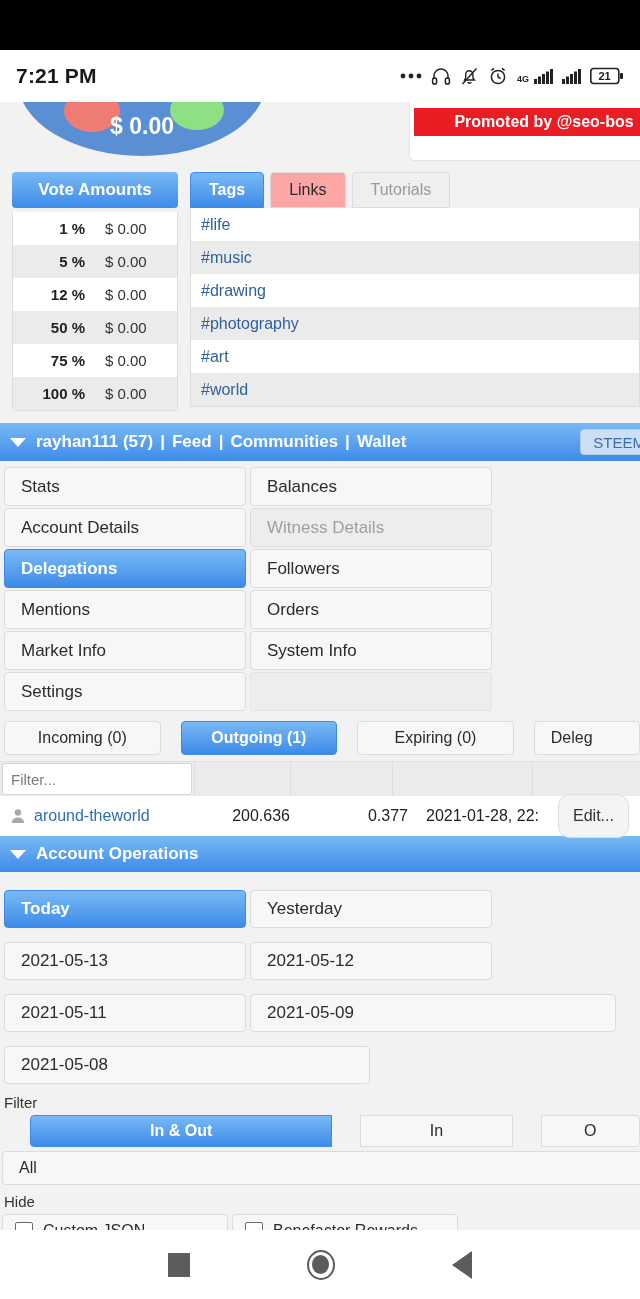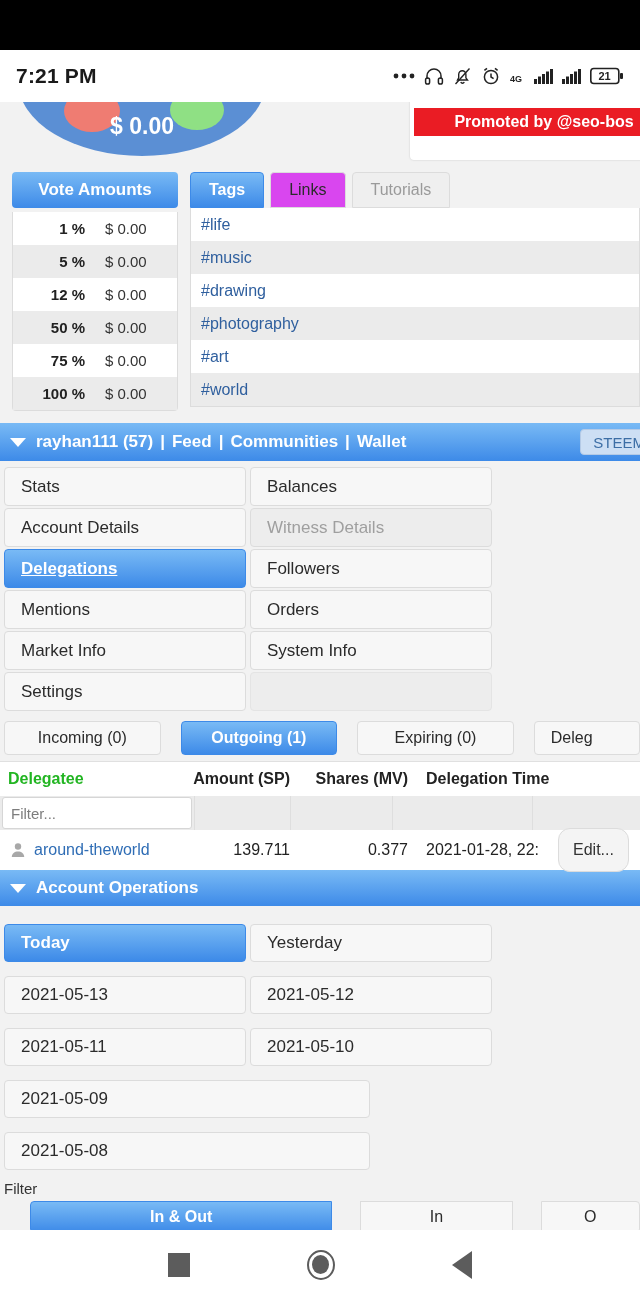--- a/index.html
+++ b/index.html
@@ -77,21 +77,21 @@
     border-radius: 0 0 4px 4px; margin-top: 4px; }
   .vote-row { display:flex; height: 33px; align-items:center; font-size:15px; }
   .vote-row.alt { background:#ebebeb; }
   .vote-pct { width: 82px; text-align:right; padding-right:10px; font-weight:700; color:#222; }
   .vote-amt { flex:1; padding-left:10px; color:#333; }
 
   .tags-panel { flex:1; position:relative; overflow:hidden; }
   .tabs-row { display:flex; gap: 6px; }
   .tab {
     height: 36px; display:flex; align-items:center; padding: 0 18px;
-    font-size:16px; background:#d946ef; border:1px solid #dcdcdc; border-radius: 4px 4px 0 0;
+    font-size:16px; background:#fca5a5; border:1px solid #dcdcdc; border-radius: 4px 4px 0 0;
     color:#2b2b2b; white-space: nowrap;
   }
   .tab.active {
     background: linear-gradient(to bottom, #79baf5 0%, #3d8ae8 100%);
     color:#fff; font-weight:700; border-color:#3d8ae8;
   }
   .tab.disabled { color:#9a9a9a; background:#efefef; }
   .tag-list { border:1px solid #dcdcdc; border-top:none; background:#fff; }
   .tag-item { height: 33px; display:flex; align-items:center; padding-left:10px;
     font-size:16px; color:#2f5f9e; }
@@ -115,21 +115,21 @@
 
   
   .btn-grid { display:flex; flex-wrap:wrap; padding: 6px 0 0 4px; }
   .gbtn {
     width: 242px; height: 39px; margin: 0 4px 2px 0;
     background:#f7f7f7; border:1px solid #dcdcdc; border-radius:4px;
     display:flex; align-items:center; padding-left:16px; font-size:17px; color:#2b2b2b;
   }
   .gbtn.active {
     background: linear-gradient(to bottom, #79baf5 0%, #3d8ae8 100%);
-    color:#fff; font-weight:700; border-color:#3d8ae8;text-decoration:underline;
+    color:#fff; font-weight:700; border-color:#3d8ae8;
   }
   .gbtn.disabled { color:#9f9f9f; background:#ededed; }
   .gbtn.empty { background:#ededed; border-color:#e4e4e4; }
 
   
   .deleg-tabs { display:flex; gap: 20px; padding: 8px 0 0 4px; }
   .dtab {
     height: 34px; display:flex; align-items:center; justify-content:center;
     background:#f7f7f7; border:1px solid #dcdcdc; border-radius:4px;
     font-size:16px; color:#2b2b2b; padding: 0 16px; white-space:nowrap;
@@ -274,21 +274,21 @@
           </svg>
       </span>
       <span>
         <svg width="20" height="20" viewBox="0 0 20 20">
             <circle cx="10" cy="11" r="6.6" fill="none" stroke="#222" stroke-width="1.5"></circle>
             <path d="M10 7.4V11l2.6 1.6" fill="none" stroke="#222" stroke-width="1.5"></path>
             <path d="M3.4 4.4 6 2.3" stroke="#222" stroke-width="1.5"></path>
             <path d="M16.6 4.4 14 2.3" stroke="#222" stroke-width="1.5"></path>
           </svg>
       </span>
-      <span style="display:flex;align-items:flex-end;gap:12px;">
+      <span style="display:flex;align-items:flex-end;gap:5px;">
         <span class="sig-4g">4G</span>
         <svg width="19" height="15" viewBox="0 0 19 15">
             <rect x="0" y="10" width="3" height="5" fill="#222"></rect>
             <rect x="4" y="7.5" width="3" height="7.5" fill="#222"></rect>
             <rect x="8" y="5" width="3" height="10" fill="#222"></rect>
             <rect x="12" y="2.5" width="3" height="12.5" fill="#222"></rect>
             <rect x="16" y="0" width="3" height="15" fill="#222"></rect>
           </svg>
       </span>
       <span>
@@ -412,62 +412,55 @@
     </div>
 
     <div class="deleg-tabs">
       <div class="dtab w1">Incoming (0)</div>
       <div class="dtab w2 active">Outgoing (1)</div>
       <div class="dtab w3">Expiring (0)</div>
       <div class="dtab w4">Deleg</div>
     </div>
 
     <div class="dtable">
-      <div class="dthead">
-        <div class="dth c1">Delegatee</div>
-        <div class="dth c2">Amount (SP)</div>
-        <div class="dth c3">Shares (MV)</div>
-        <div class="dth c4">Delegation Time</div>
-      </div>
       <div class="dfilter-row">
         <div class="filter-input">Filter...</div>
         <div class="dfill a"></div>
         <div class="dfill b"></div>
         <div class="dfill c"></div>
         <div class="dfill d"></div>
       </div>
       <div class="dbody-row">
         <div class="dcell c1">
           <span>
             <svg class="person-icon" viewBox="0 0 16 16">
                 <circle cx="8" cy="4.5" r="3.2" fill="#a8a8a8"></circle>
                 <path d="M1.8 15c0-3.6 2.8-5.6 6.2-5.6s6.2 2 6.2 5.6z" fill="#a8a8a8"></path>
               </svg>
           </span>
           <span>around-theworld</span>
         </div>
-        <div class="dcell c2">139.711</div>
+        <div class="dcell c2">200.636</div>
         <div class="dcell c3">0.377</div>
         <div class="dcell c4">2021-01-28, 22:</div>
         <div class="edit-btn">Edit...</div>
       </div>
     </div>
 
     <div class="ops-bar">
       <span class="caret-down"></span>
       <span>Account Operations</span>
     </div>
 
     <div class="date-grid">
       <div class="dbtn w-a active">Today</div>
       <div class="dbtn w-a">Yesterday</div>
       <div class="dbtn w-a">2021-05-13</div>
       <div class="dbtn w-a">2021-05-12</div>
       <div class="dbtn w-a">2021-05-11</div>
-      <div class="dbtn w-a">2021-05-10</div>
       <div class="dbtn w-b">2021-05-09</div>
       <div class="dbtn w-b">2021-05-08</div>
     </div>
 
     <div class="sec-label">Filter</div>
     <div class="seg-row">
       <div class="seg s1 active">In &amp; Out</div>
       <div class="seg s2">In</div>
       <div class="seg s3">O</div>
     </div>

